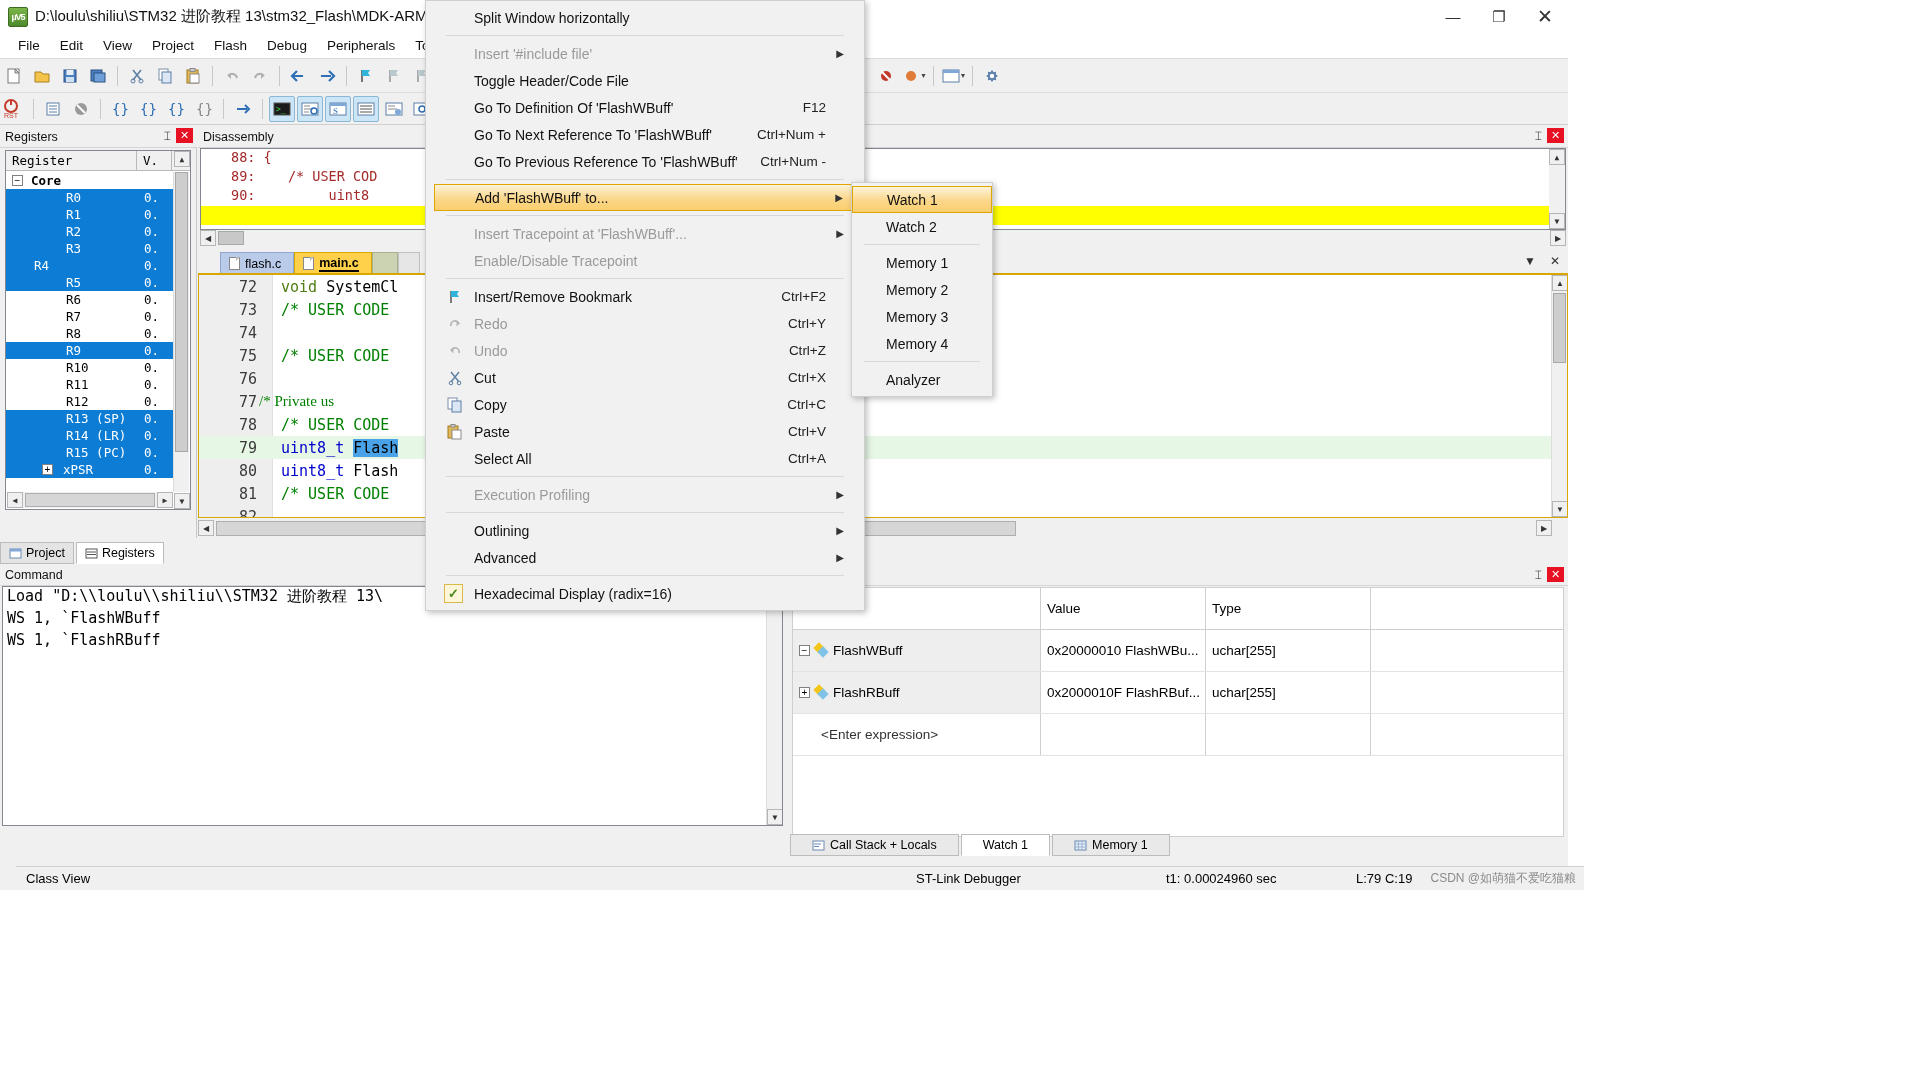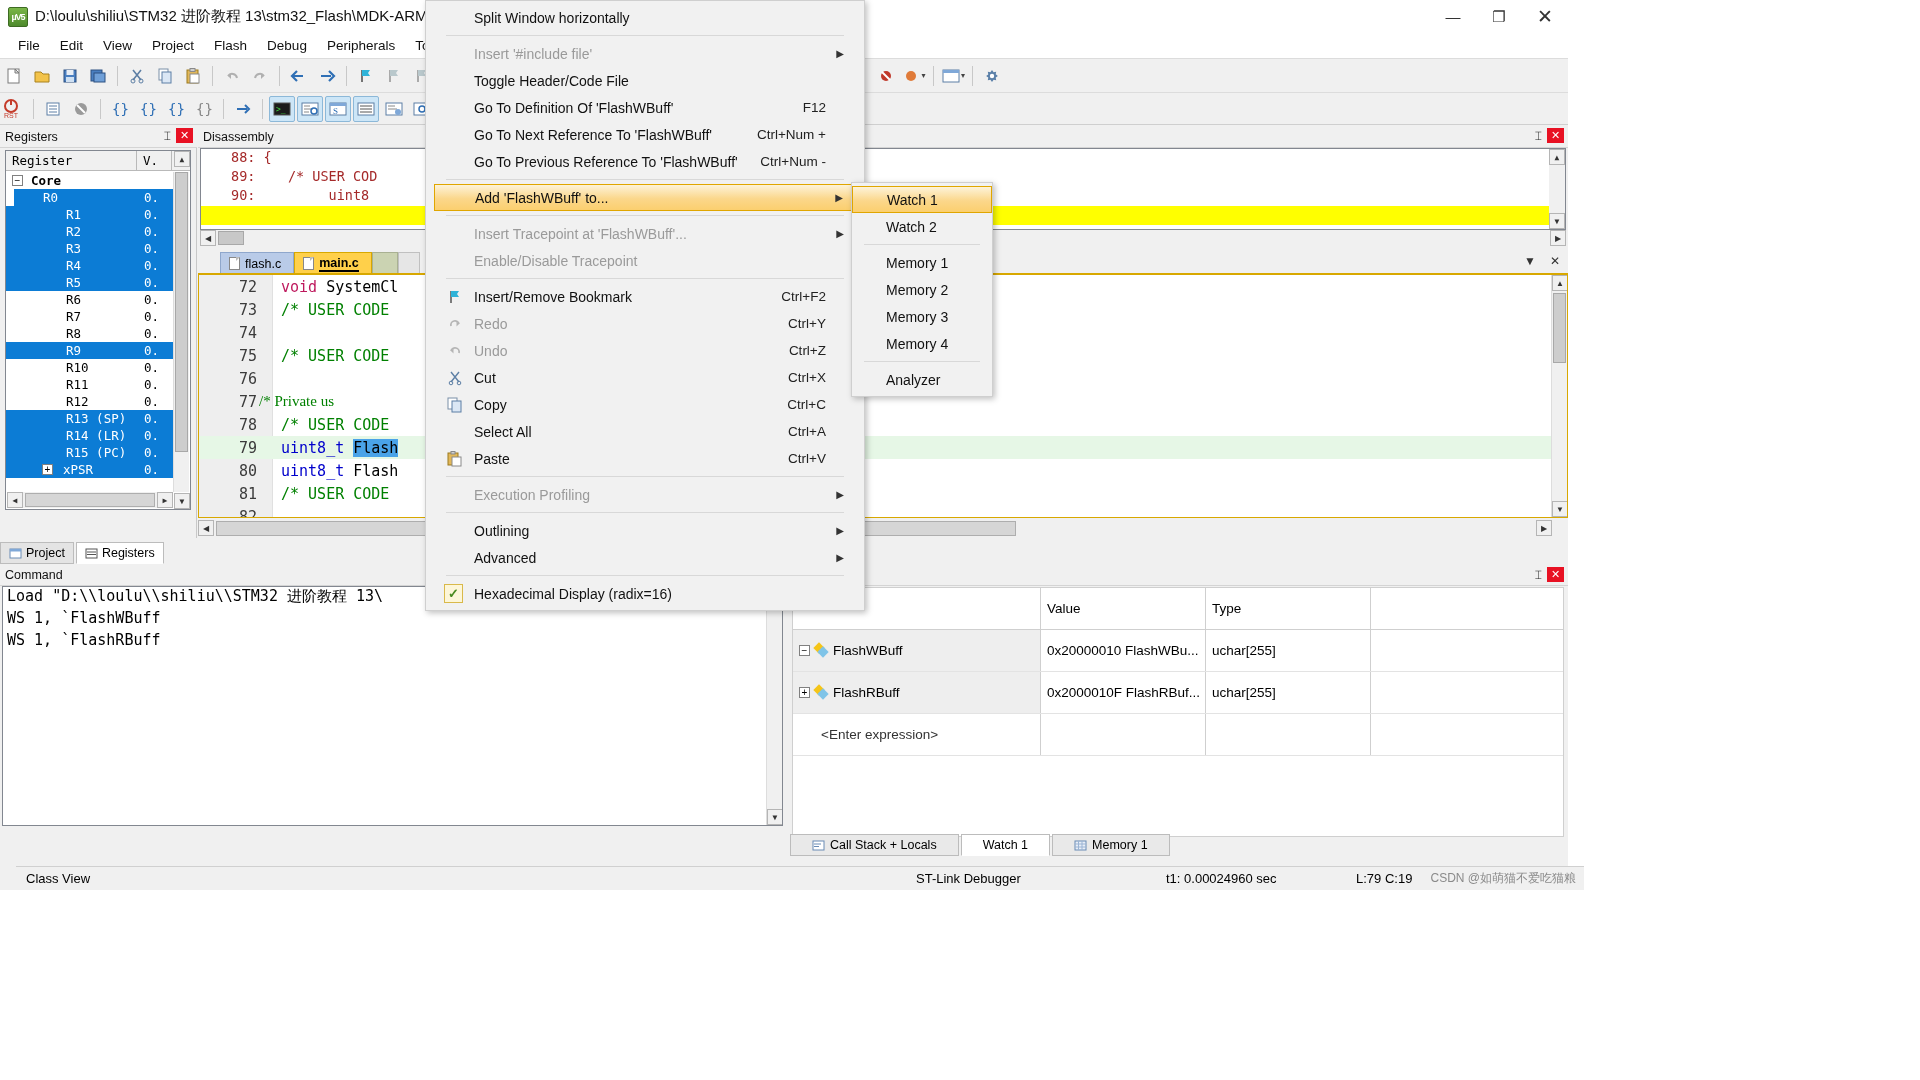--- a/index.html
+++ b/index.html
@@ -104,21 +104,21 @@
   .fileicon { width:11px; height:13px; background:#fff; border:1px solid #888; position:relative; }
   .fileicon:after { content:""; position:absolute; right:-1px; top:-1px; border-left:4px solid #bbb;
                     border-bottom:4px solid transparent; }
   #edbody { position:absolute; left:0; top:27px; right:0; bottom:20px; background:#fff;
             border:1px solid #d8a800; border-top:2px solid #d8a800; overflow:hidden; }
   .gutter { position:absolute; left:0; top:0; width:74px; bottom:0; background:#eeeeee; border-right:1px solid #e0e0e0; }
   .cline { height:23px; display:flex; align-items:center; font-family:"DejaVu Sans Mono", monospace; font-size:15px; white-space:pre; }
   .lnum { position:absolute; width:58px; text-align:right; font-family:"DejaVu Sans Mono", monospace;
           font-size:15px; color:#3b3b3b; }
   .cm { color:#008000; }
-  .kw { color:#be185d; }
+  .kw { color:#4d7c0f; }
   .ty { color:#0000cc; }
   .idsel { background:#4aa3e8; color:#000; }
   .hl-line { background:#e6f7e6; }
 
   
   #cmd { position:absolute; left:0; top:565px; width:785px; height:325px; background:#f0f0f0; }
   #cmdhdr { position:absolute; left:0; top:0; width:785px; height:21px; }
   #cmdbody { position:absolute; left:2px; top:21px; width:781px; height:240px; background:#fff;
              border:1px solid #828790; font-family:"DejaVu Sans Mono", monospace; font-size:15px; overflow:hidden; }
   .cmdline { height:22px; white-space:pre; padding-left:4px; }
@@ -555,37 +555,37 @@
     <div id="reggrid">
       <div class="regcolhdr">
         <div style="width:131px;">Register</div>
         <div style="width:35px;">V.</div>
       </div>
       <div class="regrows">
         <div class="regrow" style="padding-left:6px;">
           <span class="expander">−</span>
           <span style="margin-left:8px;font-weight:bold;">Core</span>
         </div>
-        <div class="regrow sel" style="padding-left:27px;margin-left:8px;">
+        <div class="regrow sel" style="padding-left:58px;">
             <span class="nm">R0</span>
             <span class="vl">0.</span>
           </div>
         <div class="regrow sel" style="padding-left:58px;">
             <span class="nm">R1</span>
             <span class="vl">0.</span>
           </div>
         <div class="regrow sel" style="padding-left:58px;">
             <span class="nm">R2</span>
             <span class="vl">0.</span>
           </div>
         <div class="regrow sel" style="padding-left:58px;">
             <span class="nm">R3</span>
             <span class="vl">0.</span>
           </div>
-        <div class="regrow sel" style="padding-left:58px;justify-content:space-between;">
+        <div class="regrow sel" style="padding-left:26px;justify-content:space-between;">
             <span class="nm">R4</span>
             <span class="vl">0.</span>
           </div>
         <div class="regrow sel" style="padding-left:58px;">
             <span class="nm">R5</span>
             <span class="vl">0.</span>
           </div>
         <div class="regrow" style="padding-left:58px;">
             <span class="nm">R6</span>
             <span class="vl">0.</span>
@@ -898,34 +898,34 @@
       <span class="ico">
           <svg width="16" height="16">
             <rect x="1" y="1" width="9" height="11" fill="#fff" stroke="#7a8fa8"></rect>
             <rect x="5" y="4" width="9" height="11" fill="#dbe7f5" stroke="#5d7fa5"></rect>
           </svg>
         </span>
       <span>Copy</span>
         <span class="acc">Ctrl+C</span>
     </div>
     <div class="cmi">
-        <span>Select All</span>
-        <span class="acc">Ctrl+A</span>
-      </div>
-    <div class="cmi">
       <span class="ico">
           <svg width="16" height="16">
             <rect x="1" y="2" width="10" height="12" fill="#e2b85a" stroke="#9c7a1f"></rect>
             <rect x="4" y="0.5" width="4" height="2.5" fill="#cfcfcf" stroke="#8a8a8a"></rect>
             <rect x="5" y="6" width="9" height="9" fill="#fff" stroke="#8a8a8a"></rect>
           </svg>
         </span>
       <span>Paste</span>
         <span class="acc">Ctrl+V</span>
     </div>
+    <div class="cmi">
+        <span>Select All</span>
+        <span class="acc">Ctrl+A</span>
+      </div>
     <div class="cmsep"></div>
     <div class="cmi dis">
         <span>Execution Profiling</span>
         <span class="sub">▶</span>
       </div>
     <div class="cmsep"></div>
     <div class="cmi">
         <span>Outlining</span>
         <span class="sub">▶</span>
       </div>

